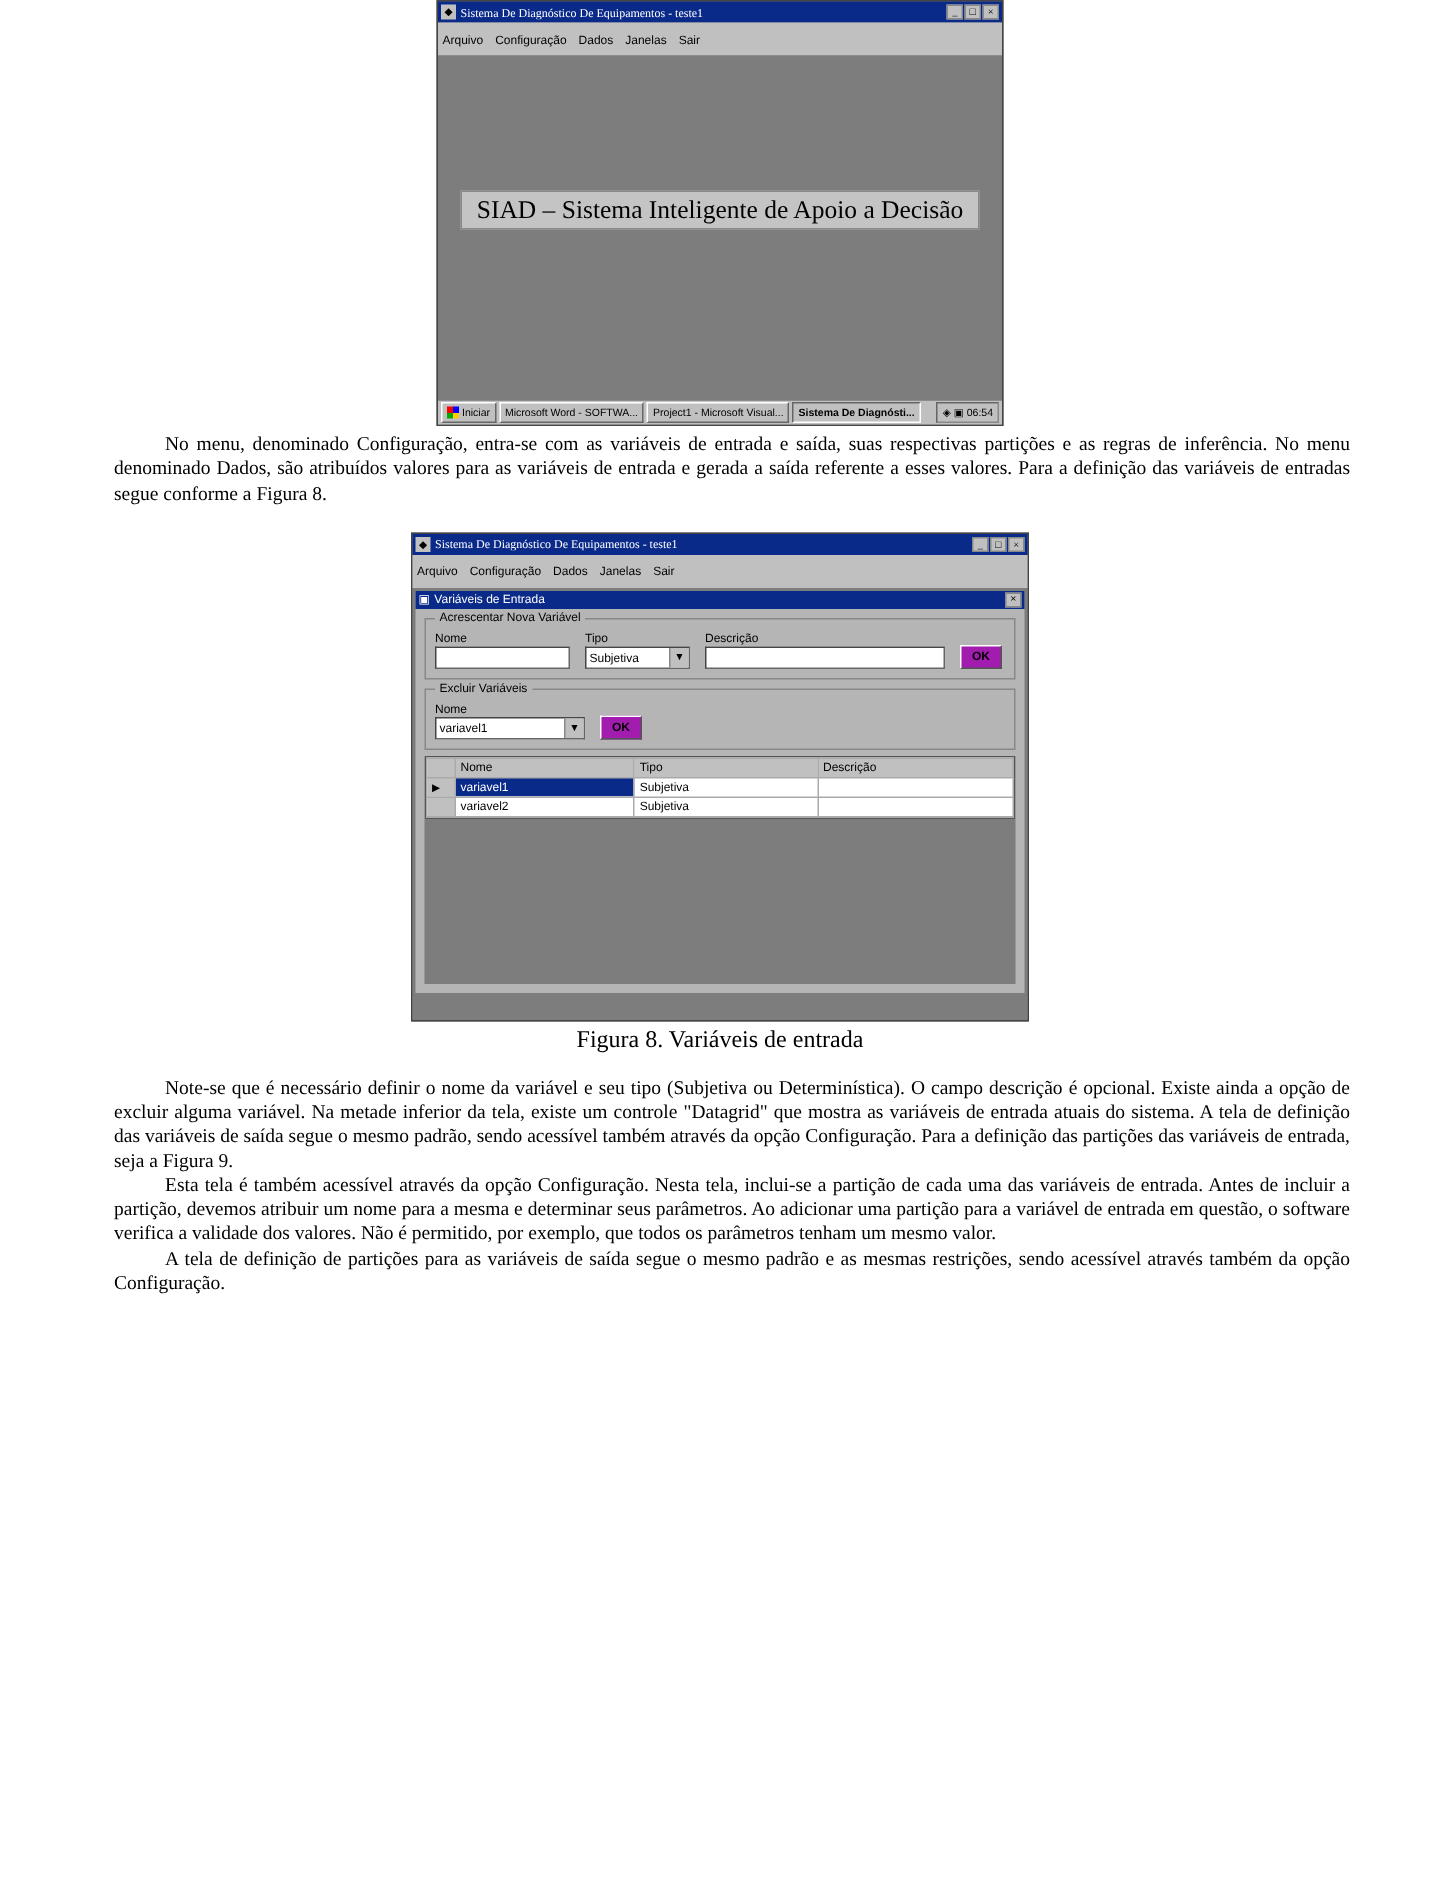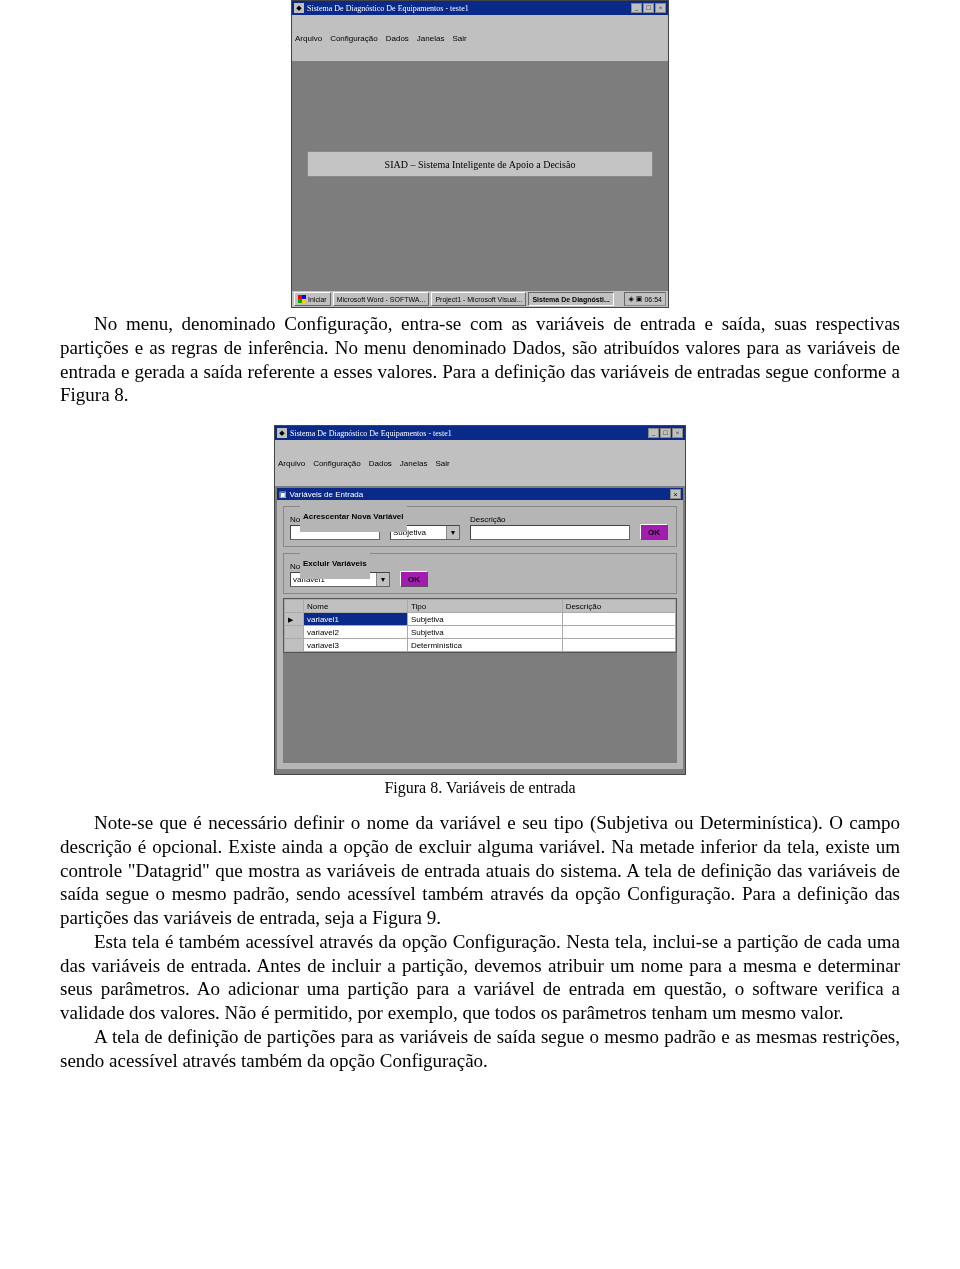--- a/index.html
+++ b/index.html
@@ -45,39 +45,39 @@
     font-size:7px;display:flex;align-items:center;justify-content:center;
     box-sizing:border-box;color:#000;
   }
   .menubar {
     height: 14px;
     background: #c0c0c0;
     display:flex;
     align-items:center;
     font-family: Arial, sans-serif;
     font-size: 8px;
-    padding: 16px 3px;
+    padding: 4px 3px;
     gap: 8px;
     color:#000;
   }
   .shot1-body {
     height: 230px;
     background:#7d7d7d;
     position:relative;
   }
   .siad-banner {
     position:absolute;
     left:15px; right:15px;
     top: 90px;
     height: 24px;
     background:#c4c4c4;
     border:1px solid #888;
     display:flex;align-items:center;justify-content:center;
     font-family:"Times New Roman",serif;
-    font-size:10px;
+    font-size:17px;
     color:#000;
   }
   .taskbar {
     height: 16px;
     background:#c0c0c0;
     display:flex;align-items:center;
     font-family: Arial, sans-serif;
     font-size:7px;
     gap:2px;padding:0 2px;
   }
@@ -98,23 +98,23 @@
   .tray { margin-left:auto; display:flex;align-items:center;gap:2px;border:1px solid #888;border-top-color:#666;border-left-color:#666;padding:0 3px;height:12px; }
 
   .caption {
     text-align: center;
     font-size: 16px;
     margin: 2px 0 14px 0;
   }
 
   
   p.body {
-    font-size: 19px;
+    font-size: 13px;
     line-height: 1.25;
-    margin: 0 0 0 0;
+    margin: 0 0 0 16px;
     text-align: justify;
   }
   p.body.first { text-indent: 34px; }
   .block1 { margin-bottom: 18px; }
 
   
   .shot2 {
     width: 412px;
     margin: 0 auto 4px auto;
     border:1px solid #444;
@@ -137,22 +137,22 @@
   }
   .iw-title .tb-btn { margin-left:auto; }
   .groupbox {
     border:1px solid #888;
     margin:6px 6px 4px 6px;
     padding:8px 6px 6px 6px;
     position:relative;
     background:#b5b5b5;
   }
   .gb-legend {
-    position:absolute;top:-6px;left:16px;background:#b5b5b5;
-    font-family:Arial,sans-serif;font-size:8px;font-weight:bold;padding:11px 3px;
+    position:absolute;top:-6px;left:6px;background:#b5b5b5;
+    font-family:Arial,sans-serif;font-size:8px;font-weight:normal;padding:0 3px;
   }
   .form-row { display:flex; gap:10px; align-items:flex-end; }
   .form-col { display:flex; flex-direction:column; font-family:Arial,sans-serif;font-size:8px; }
   .form-col .lbl { margin-bottom:1px; }
   .inputbox {
     height:13px;background:#fff;border:1px solid #666;border-top-color:#444;border-left-color:#444;
   }
   .combo {
     height:13px;background:#fff;border:1px solid #666;border-top-color:#444;border-left-color:#444;
     display:flex;
@@ -306,26 +306,20 @@
               <td class="cell-name">variavel1</td>
               <td>Subjetiva</td>
               <td></td>
             </tr>
             <tr>
               <td class="rowhead"></td>
               <td>variavel2</td>
               <td>Subjetiva</td>
               <td></td>
             </tr>
-            <tr>
-              <td class="rowhead"></td>
-              <td>variavel3</td>
-              <td>Determinística</td>
-              <td></td>
-            </tr>
           </tbody>
             </table>
         </div>
         <div class="grid-fill"></div>
       </div>
     </div>
   </div>
   <div class="caption">Figura 8. Variáveis de entrada</div>
 
   <div class="block2">

